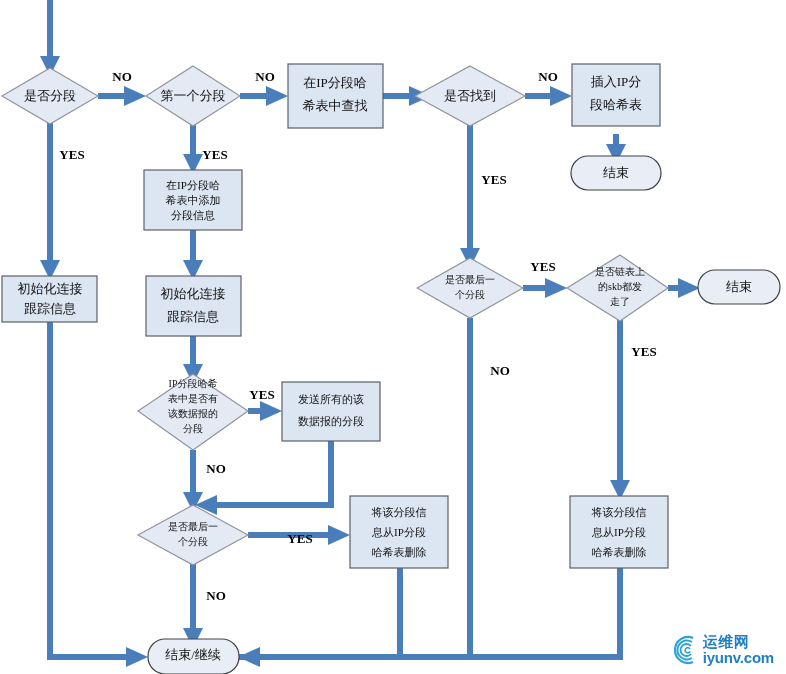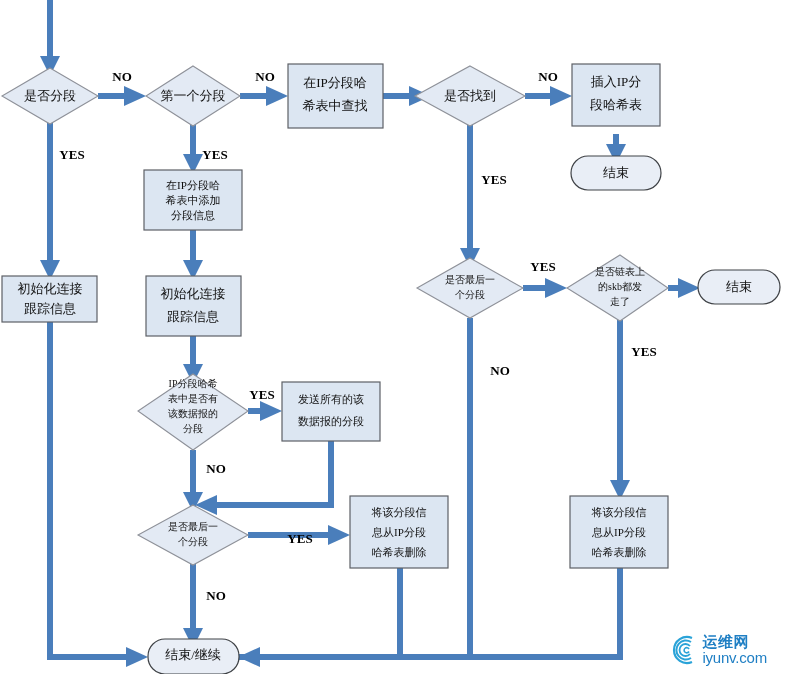--- a/index.html
+++ b/index.html
@@ -73,42 +73,42 @@
   text.edge-label {
     font-family: "Liberation Serif", "DejaVu Serif", serif;
     font-size: 13px;
     font-weight: bold;
     fill: #000000;
     text-anchor: middle;
     dominant-baseline: middle;
   }
   .wm {
     position: absolute;
-    right: 19px;
+    right: 12px;
     bottom: 8px;
     display: flex;
     align-items: center;
   }
   .wm-text {
     display: flex;
     flex-direction: column;
     line-height: 1.05;
   }
   .wm-cn {
     font-family: "Liberation Sans", sans-serif;
     font-size: 15px;
     color: #1f7fc4;
     font-weight: bold;
     letter-spacing: 0.5px;
   }
   .wm-en {
     font-family: "Liberation Sans", sans-serif;
     font-size: 15px;
     color: #1f7fc4;
-    font-weight: normal;
+    font-weight: bold;
     letter-spacing: -0.2px;
   }
 </style>
 </head>
 <body>
 
 <div id="canvas">
 
   <svg class="flow" viewBox="0 0 786 674">
 

